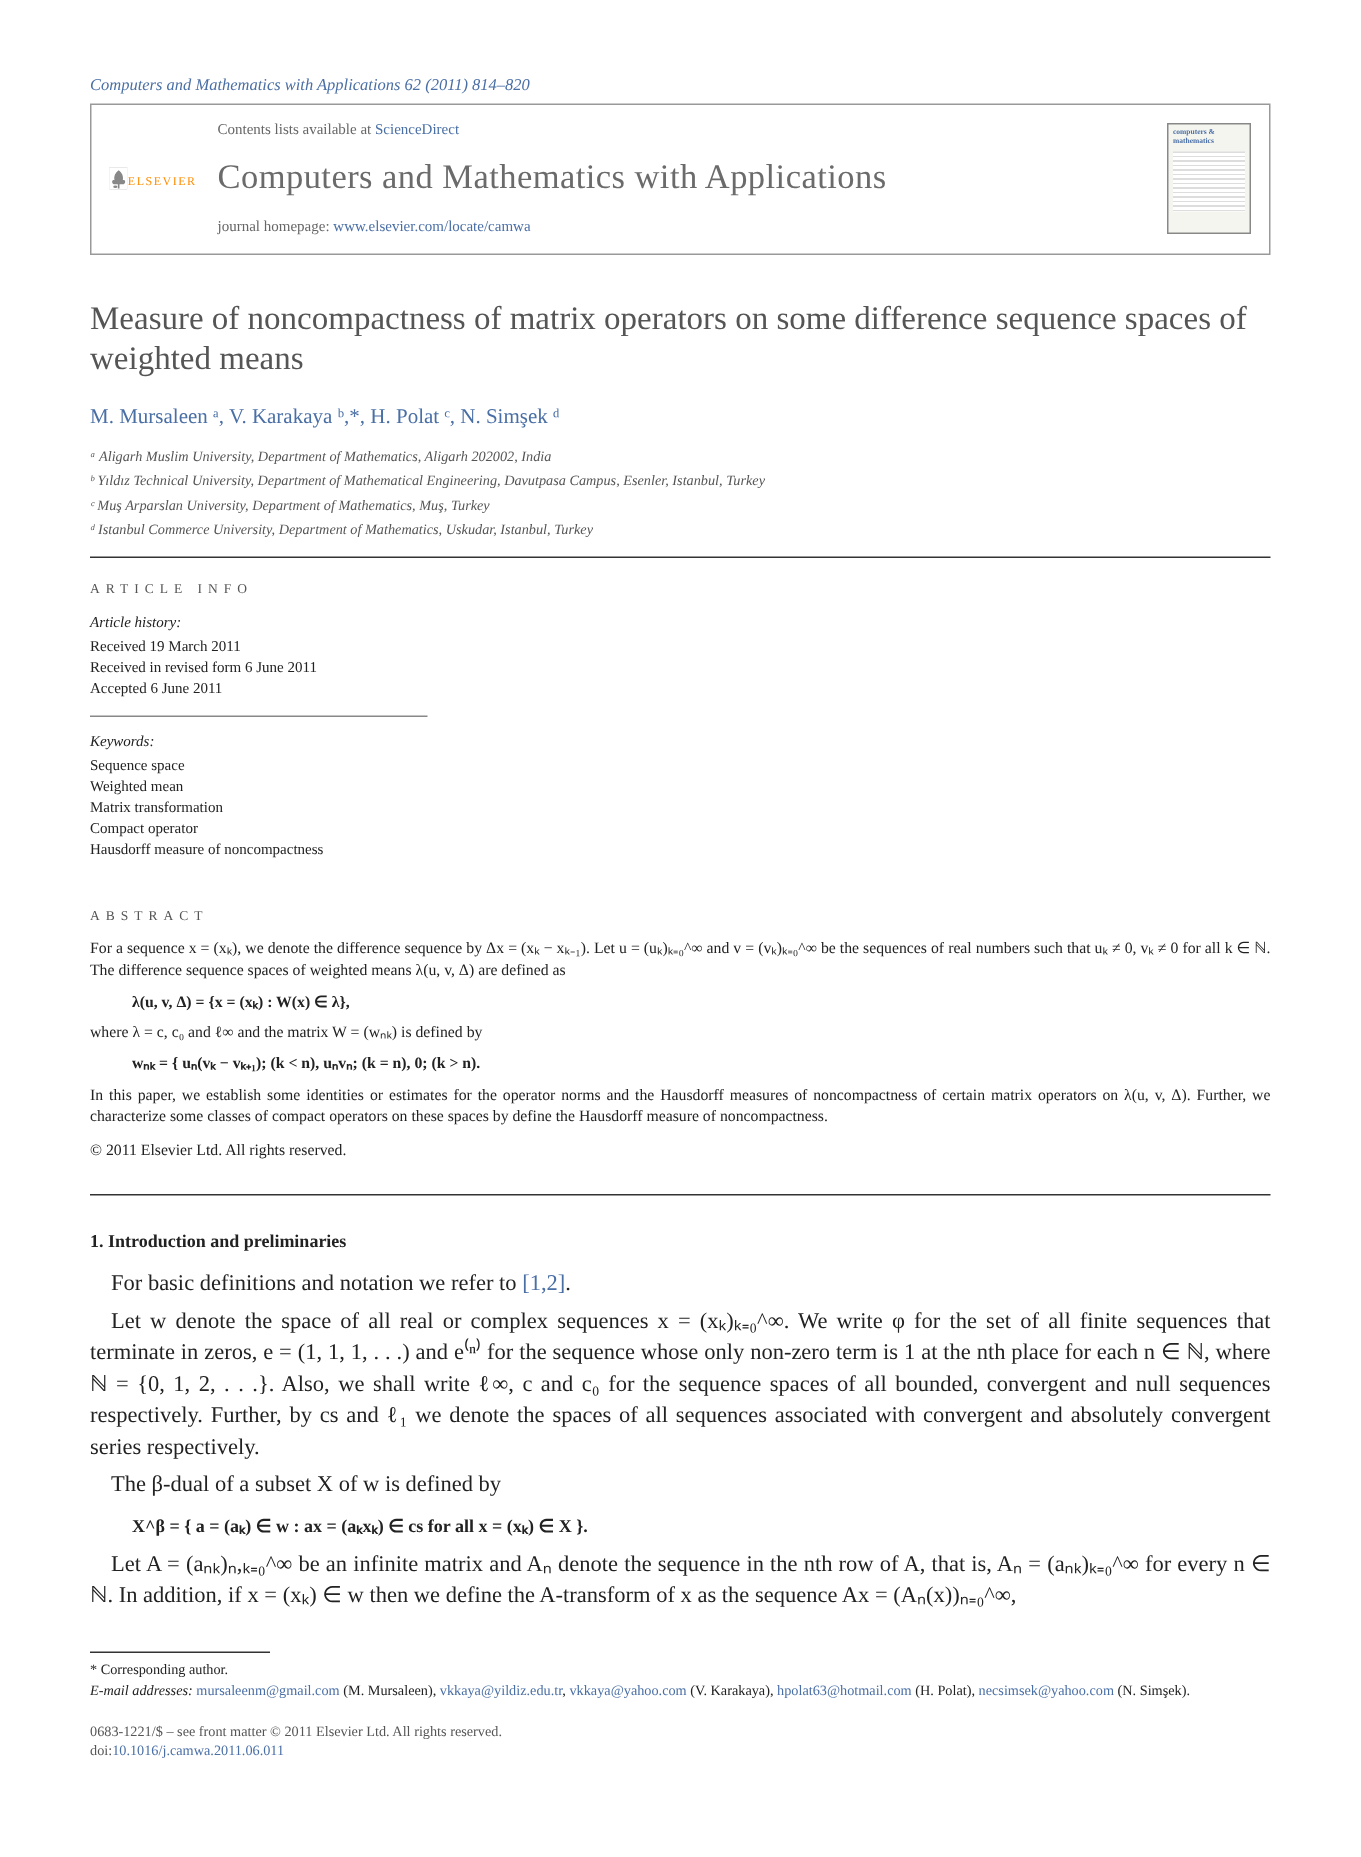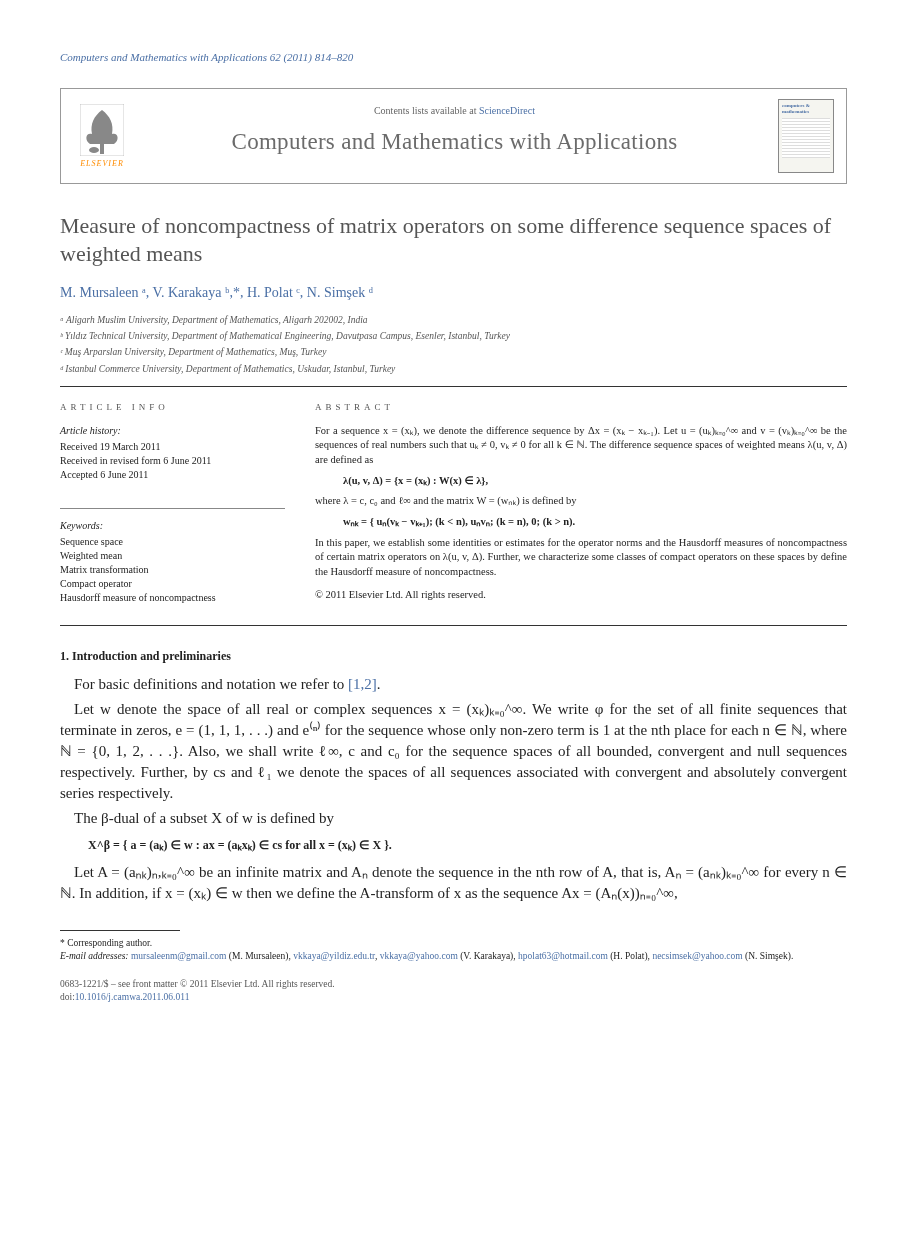--- a/index.html
+++ b/index.html
@@ -1,37 +1,37 @@
 <!DOCTYPE html>
 <html><head>
 <meta charset="utf-8">
 <style>
 * { box-sizing: border-box; margin: 0; padding: 0; }
 body { font-family: Georgia, 'Times New Roman', serif; background: #fff; color: #222; width: 907px; margin: 0 auto; padding: 50px 60px; font-size: 12px; line-height: 1.4; }
-.citation { color: #4a6fa5; font-style: italic; font-size: 11px; margin-bottom: 23px; }
+.citation { color: #4a6fa5; font-style: italic; font-size: 11px; margin-bottom: 4px; }
 .header-box { border: 1px solid #999; padding: 10px 12px; display: flex; align-items: center; gap: 14px; margin-bottom: 28px; }
-.logo { width: 58px; height: 70px; display: flex; flex-direction: column; align-items: center; justify-content: center; font-style: italic; }
+.logo { width: 58px; height: 70px; display: flex; flex-direction: row; align-items: center; justify-content: center; }
 .tree { width: 44px; height: 52px; }
 .logo-text { font-size: 8px; color: #ff8c00; letter-spacing: 1px; margin-top: 2px; }
-.header-center { flex: 1; text-align: center; }
+.header-center { flex: 1; text-align: left; }
 .contents-line { font-size: 10px; color: #666; margin-bottom: 8px; }
 .contents-line a { color: #4a6fa5; text-decoration: none; }
 .journal-name { font-size: 23px; font-weight: normal; color: #6b6b6b; letter-spacing: 0.3px; margin: 6px 0 10px; }
 .homepage { font-size: 10px; color: #666; }
 .homepage a { color: #4a6fa5; text-decoration: none; }
 .cover { width: 56px; height: 74px; border: 1px solid #888; background: #f5f5f0; font-size: 5px; padding: 3px; color: #4a6fa5; line-height: 1.1; }
 h1.title { font-size: 22px; font-weight: normal; color: #555; margin: 28px 0 16px; line-height: 1.25; }
 .authors { font-size: 14px; color: #4a6fa5; margin-bottom: 10px; }
 .affil { font-size: 9.5px; font-style: italic; color: #555; line-height: 1.5; margin-bottom: 2px; }
 .rule { border: none; border-top: 1px solid #333; margin: 10px 0 14px; }
-.meta-cols { display: flex; gap: 30px; margin-bottom: 20px; }
+.meta-cols { display: flex; gap: 30px; margin-bottom: 20px; flex-direction: column; }
 .col-left { width: 225px; font-size: 10px; }
 .col-right { flex: 1; font-size: 10.5px; }
 .section-label { letter-spacing: 4px; font-size: 9px; color: #555; margin-bottom: 10px; text-transform: uppercase; }
-.meta-block { border-bottom: 1px solid #888; padding-bottom: 26px; margin-bottom: 10px; }
+.meta-block { border-bottom: 1px solid #888; padding-bottom: 10px; margin-bottom: 10px; }
 .meta-head { font-style: italic; margin-bottom: 2px; }
 .meta-line { line-height: 1.4; }
 .kw-list div { line-height: 1.4; }
 .abstract-body { text-align: justify; }
 .abstract-body p { margin-bottom: 6px; }
 .math-indent { margin: 6px 0 6px 28px; font-family: 'Cambria Math', Georgia, serif; font-weight: bold; }
 .copyright { font-size: 10.5px; margin-top: 8px; }
 h2.sec { font-size: 12px; font-weight: bold; margin: 22px 0 10px; }
 .body-text p { text-align: justify; font-size: 15px; margin-bottom: 4px; text-indent: 14px; }
 .body-text .math-indent { text-indent: 0; margin: 8px 0 8px 28px; }
@@ -54,20 +54,23 @@
         <path d="M22 6 C14 12 10 20 12 30 C6 28 4 36 10 40 L20 40 L20 50 L24 50 L24 40 L34 40 C40 36 38 28 32 30 C34 20 30 12 22 6 Z" fill="#888"></path>
         <ellipse cx="14" cy="46" rx="5" ry="3" fill="#888"></ellipse>
       </svg>
     <div class="logo-text">ELSEVIER</div>
   </div>
   <div class="header-center">
     <div class="contents-line">
       <span>Contents lists available at </span><a>ScienceDirect</a>
     </div>
     <div class="journal-name">Computers and Mathematics with Applications</div>
+    <div class="homepage">
+      <span>journal homepage: </span><a>www.elsevier.com/locate/camwa</a>
+    </div>
   </div>
   <div class="cover">
     <div style="font-weight:bold">computers &amp; mathematics</div>
     <div style="height:40px;background:repeating-linear-gradient(0deg,#ddd,#ddd 1px,#fff 1px,#fff 3px);margin-top:4px"></div>
   </div>
 </div>
 
 <h1 class="title">Measure of noncompactness of matrix operators on some difference sequence spaces of weighted means</h1>
 
 <div class="authors">M. Mursaleen ᵃ, V. Karakaya ᵇ,*, H. Polat ᶜ, N. Simşek ᵈ</div>

